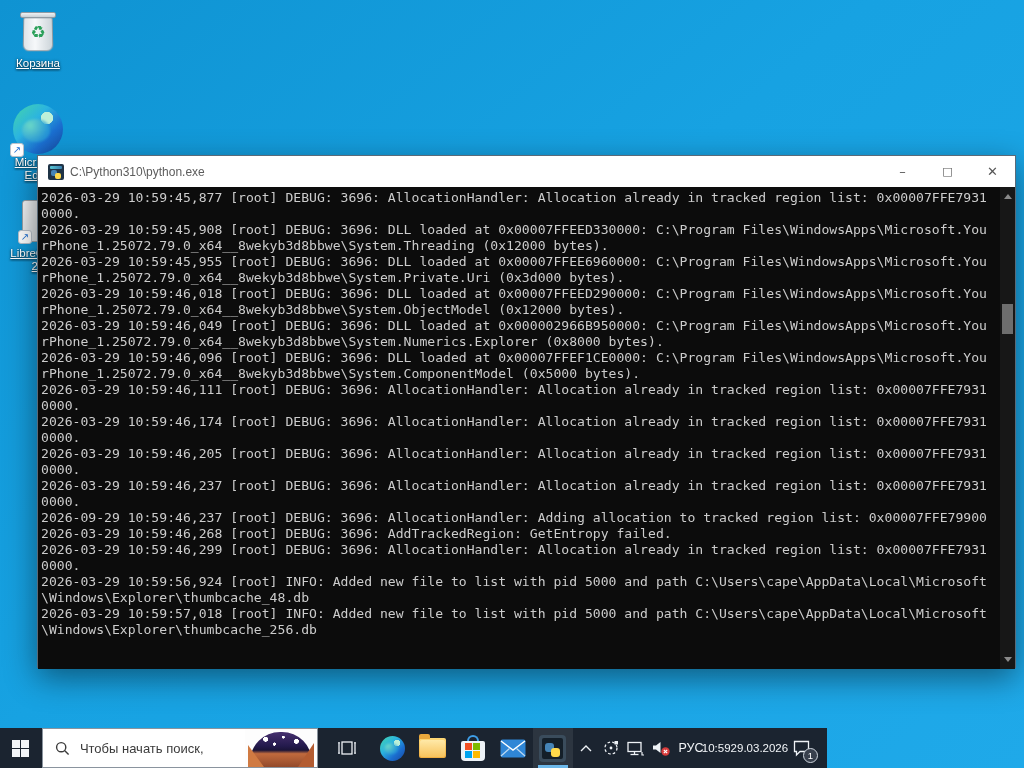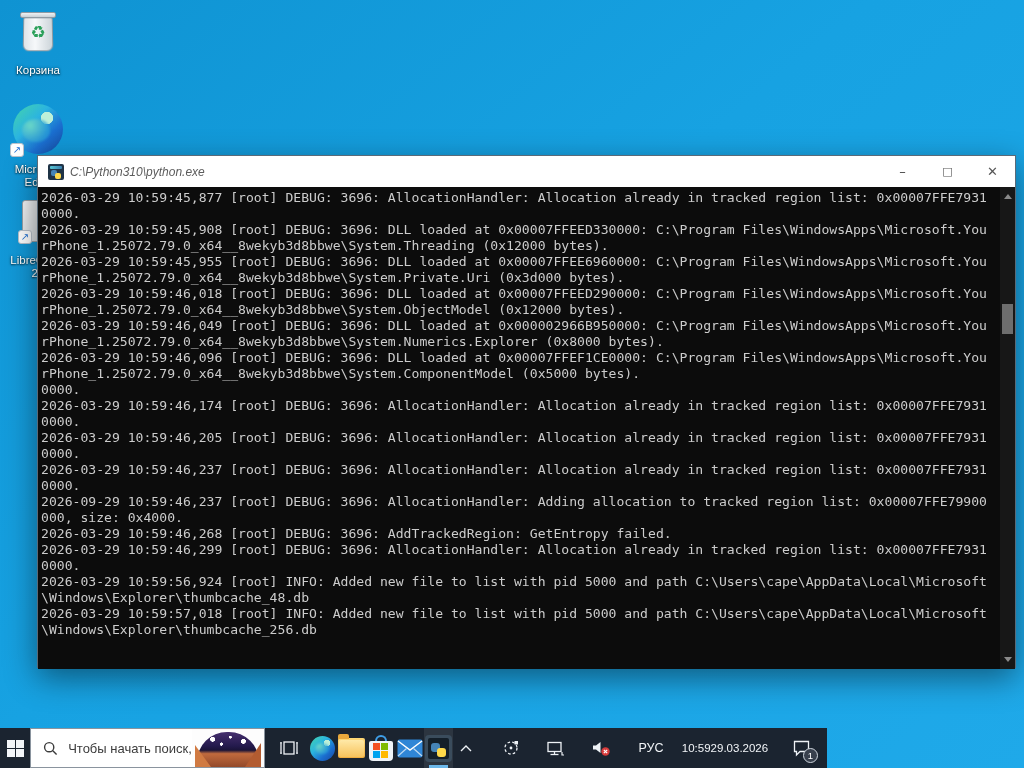--- a/index.html
+++ b/index.html
@@ -9,22 +9,23 @@
   .desktop {
     position: relative; width: 1024px; height: 768px;
     background: linear-gradient(140deg, #0f93d2 0%, #17a2e2 45%, #1fa9e9 100%);
   }
 
   .desk-icon {
     position: absolute; width: 64px; text-align: center; cursor: default; z-index: 1;
   }
   .desk-icon .glyph { width: 48px; height: 48px; margin: 0 auto; position: relative; }
   .desk-icon .lbl {
-    margin-top: 8px; color: #fff; font-size: 11.5px; line-height: 13px;
+    margin-top: 1px; color: #fff; font-size: 11.5px; line-height: 13px;
     text-shadow: 0 1px 2px rgba(0,0,0,.75), 0 0 3px rgba(0,0,0,.5);
+    text-decoration: underline;
   }
   .shortcut-badge {
     position: absolute; left: -2px; bottom: -2px; width: 14px; height: 14px;
     background: #fff; border-radius: 3px; border: 1px solid #b9c2cc;
     color: #1d6fd4; font-size: 10px; line-height: 12px; text-align: center;
   }
 
   
   .bin-body {
     position: absolute; left: 9px; top: 9px; width: 30px; height: 34px;
@@ -60,21 +61,21 @@
   }
   .lo-doc::after { content:""; position:absolute; right:-1px; top:-1px; border-style:solid;
     border-width: 0 12px 12px 0; border-color: transparent #8fa0ac transparent transparent; }
 
   
   .console-win {
     position: absolute; left: 37px; top: 155px; width: 979px; height: 513px; z-index: 5;
     box-shadow: 0 10px 30px rgba(0,0,0,.45); border: 1px solid #5a6a78; background: #0c0c0c;
   }
   .titlebar {
-    height: 31px; background: #ffffff; display: flex; align-items: center; font-style: italic;
+    height: 31px; background: #ffffff; display: flex; align-items: center;
   }
   .title-ico { width: 16px; height: 16px; margin: 0 6px 0 10px; position: relative;
     background: #1f3346; border-radius: 2px; }
   .title-ico::before { content:""; position:absolute; left:2px; top:2px; right:2px; height:3px;
     background: linear-gradient(90deg,#57c7d4,#3a7fae); border-radius:1px; }
   .title-ico .py-b { position:absolute; left:3px; top:6px; width:6px; height:6px; background:#4584b6; border-radius:2px;}
   .title-ico .py-y { position:absolute; left:7px; top:9px; width:6px; height:6px; background:#ffd94a; border-radius:2px;}
   .title-text { font-size: 12px; color: #5c5c5c; flex: 1 1 auto; white-space: nowrap; overflow: hidden; }
   .win-btn {
     width: 45px; height: 31px; display: flex; align-items: center; justify-content: center;
@@ -154,21 +155,21 @@
     border-radius:2px 2px 4px 4px; display:grid; place-content:center;
     grid-template-columns:7px 7px; grid-template-rows:7px 7px; gap:1.5px; }
   .storebag .bag i:nth-child(1){background:#f25022}.storebag .bag i:nth-child(2){background:#7fba00}
   .storebag .bag i:nth-child(3){background:#00a4ef}.storebag .bag i:nth-child(4){background:#ffb900}
 
   .pyconsole { width: 27px; height: 27px; background: #3a4c5c; border-radius: 4px; position: relative; }
   .pyconsole::before { content:""; position:absolute; left:3px; top:3px; right:3px; bottom:3px; background:#141f29; border-radius:2px; }
   .pyconsole .pb { position:absolute; left:6px; top:8px; width:9px; height:9px; background:#4584b6; border-radius:3px; }
   .pyconsole .py { position:absolute; left:12px; top:13px; width:9px; height:9px; background:#ffd94a; border-radius:3px; }
 
-  .tray { margin-left: auto; display: flex; align-items: center; padding-right: 6px; gap: 20px; }
+  .tray { margin-left: auto; display: flex; align-items: center; padding-right: 6px; }
   .tray-cell { display: flex; align-items: center; justify-content: center; height: 40px; position: relative; cursor: default; }
   .tc-sm { width: 25px; }
   .lang { width: 36px; color: #f2f5f8; font-size: 12.5px; justify-content: center; }
   .clock { width: 72px; flex-direction: row; justify-content: center; color: #f2f5f8; font-size: 11.5px; line-height: 14px; text-align: center; }
   .action { width: 40px; }
   .badge {
     position: absolute; right: 3px; bottom: 5px; width: 15px; height: 15px; border-radius: 50%;
     background: #38404d; border: 1px solid #cfd6de; color: #fff; font-size: 9.5px;
     display: flex; align-items: center; justify-content: center;
   }
@@ -229,29 +230,29 @@
           <div class="log-line">2026-03-29 10:59:45,908 [root] DEBUG: 3696: DLL loaded at 0x00007FFEED330000: C:\Program Files\WindowsApps\Microsoft.You</div>
           <div class="log-line">rPhone_1.25072.79.0_x64__8wekyb3d8bbwe\System.Threading (0x12000 bytes).</div>
           <div class="log-line">2026-03-29 10:59:45,955 [root] DEBUG: 3696: DLL loaded at 0x00007FFEE6960000: C:\Program Files\WindowsApps\Microsoft.You</div>
           <div class="log-line">rPhone_1.25072.79.0_x64__8wekyb3d8bbwe\System.Private.Uri (0x3d000 bytes).</div>
           <div class="log-line">2026-03-29 10:59:46,018 [root] DEBUG: 3696: DLL loaded at 0x00007FFEED290000: C:\Program Files\WindowsApps\Microsoft.You</div>
           <div class="log-line">rPhone_1.25072.79.0_x64__8wekyb3d8bbwe\System.ObjectModel (0x12000 bytes).</div>
           <div class="log-line">2026-03-29 10:59:46,049 [root] DEBUG: 3696: DLL loaded at 0x000002966B950000: C:\Program Files\WindowsApps\Microsoft.You</div>
           <div class="log-line">rPhone_1.25072.79.0_x64__8wekyb3d8bbwe\System.Numerics.Explorer (0x8000 bytes).</div>
           <div class="log-line">2026-03-29 10:59:46,096 [root] DEBUG: 3696: DLL loaded at 0x00007FFEF1CE0000: C:\Program Files\WindowsApps\Microsoft.You</div>
           <div class="log-line">rPhone_1.25072.79.0_x64__8wekyb3d8bbwe\System.ComponentModel (0x5000 bytes).</div>
+          <div class="log-line">2026-03-29 10:59:46,111 [root] DEBUG: 3696: AllocationHandler: Allocation already in tracked region list: 0x00007FFE7931</div>
           <div class="log-line">0000.</div>
           <div class="log-line">2026-03-29 10:59:46,174 [root] DEBUG: 3696: AllocationHandler: Allocation already in tracked region list: 0x00007FFE7931</div>
           <div class="log-line">0000.</div>
           <div class="log-line">2026-03-29 10:59:46,205 [root] DEBUG: 3696: AllocationHandler: Allocation already in tracked region list: 0x00007FFE7931</div>
           <div class="log-line">0000.</div>
           <div class="log-line">2026-03-29 10:59:46,237 [root] DEBUG: 3696: AllocationHandler: Allocation already in tracked region list: 0x00007FFE7931</div>
           <div class="log-line">0000.</div>
           <div class="log-line">2026-09-29 10:59:46,237 [root] DEBUG: 3696: AllocationHandler: Adding allocation to tracked region list: 0x00007FFE79900</div>
-          <div class="log-line">000, size: 0x4000.</div>
           <div class="log-line">2026-03-29 10:59:46,268 [root] DEBUG: 3696: AddTrackedRegion: GetEntropy failed.</div>
           <div class="log-line">2026-03-29 10:59:46,299 [root] DEBUG: 3696: AllocationHandler: Allocation already in tracked region list: 0x00007FFE7931</div>
           <div class="log-line">0000.</div>
           <div class="log-line">2026-03-29 10:59:56,924 [root] INFO: Added new file to list with pid 5000 and path C:\Users\cape\AppData\Local\Microsoft</div>
           <div class="log-line">\Windows\Explorer\thumbcache_48.db</div>
           <div class="log-line">2026-03-29 10:59:57,018 [root] INFO: Added new file to list with pid 5000 and path C:\Users\cape\AppData\Local\Microsoft</div>
           <div class="log-line">\Windows\Explorer\thumbcache_256.db</div>
         </div>
       <div class="v-scroll">
         <div class="sb-arrow sb-up"></div>

